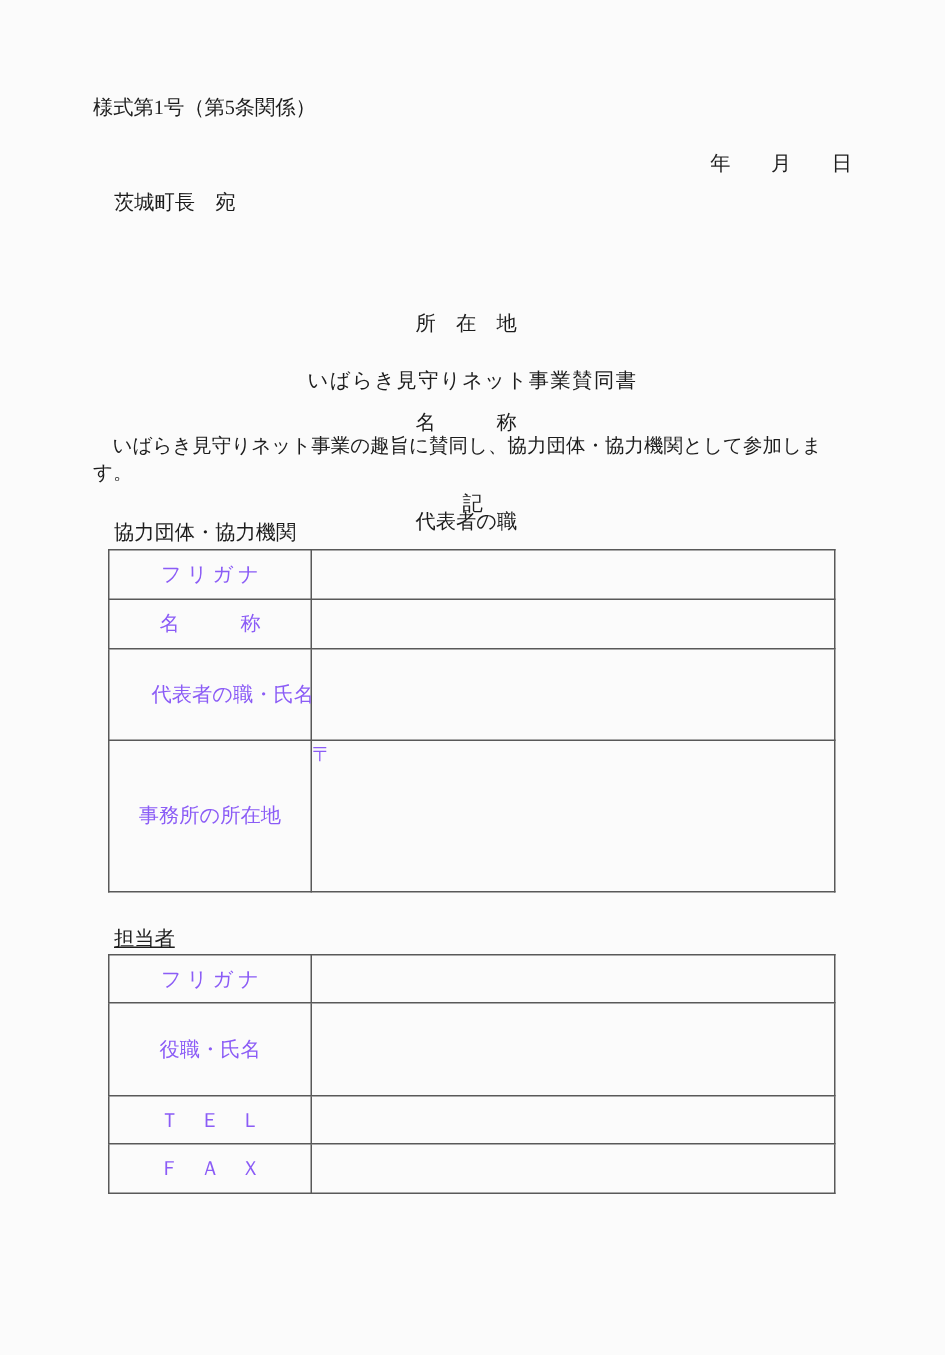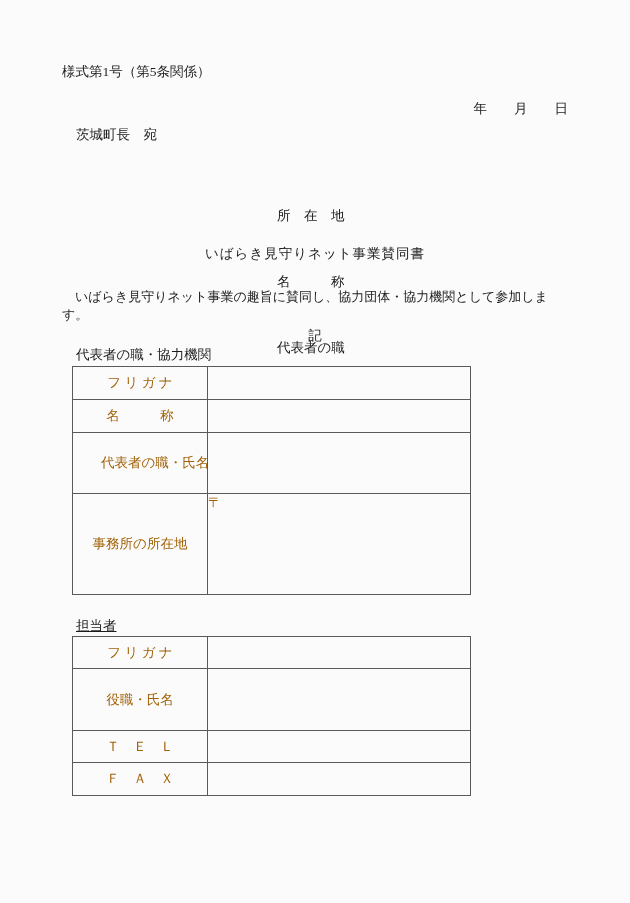--- a/index.html
+++ b/index.html
@@ -21,24 +21,24 @@
   .doc-title     { left: 0; right: 0; top: 245px; text-align: center; letter-spacing: 1px; }
   .doc-body      { left: 62px;  top: 288px; width: 510px; font-size: 13px; white-space: pre-wrap; }
   .ki            { left: 62px;  right: 62px; top: 327px; text-align: center; }
   .tbl-caption-1 { left: 76px;  top: 346px; }
   .tbl-caption-2 { left: 76px;  top: 617px; text-decoration: underline; }
 
   table.form-table {
     position: absolute;
     left: 72px;
     border-collapse: collapse;
-    width: 399px;
+    width: 485px;
     table-layout: fixed;
     font-size: 13.5px;
-    color: #a16207;
+    color: #8b5cf6;
   }
   table.t1 { top: 366px; }
   table.t2 { top: 636px; }
   table.form-table td {
     border: 1px solid #595959;
     padding: 0;
   }
   td.label-cell {
     width: 134px;
     text-align: center;
@@ -73,21 +73,21 @@
     <div>名　　　称</div>
     <div>代表者の職</div>
   </div>
 
   <div class="abs doc-body">　いばらき見守りネット事業の趣旨に賛同し、協力団体・協力機関として参加します。</div>
 
   <div class="abs doc-title">いばらき見守りネット事業賛同書</div>
 
   <div class="abs ki">記</div>
 
-  <div class="abs tbl-caption-1">代表者の職・協力機関</div>
+  <div class="abs tbl-caption-1">協力団体・協力機関</div>
 
   <table class="form-table t1">
     <tbody>
         <tr class="r-s2">
       <td class="label-cell">フ リ ガ ナ</td>
       <td class="value-cell"></td>
     </tr>
     <tr class="r-s2">
       <td class="label-cell">名　　　称</td>
       <td class="value-cell"></td>

